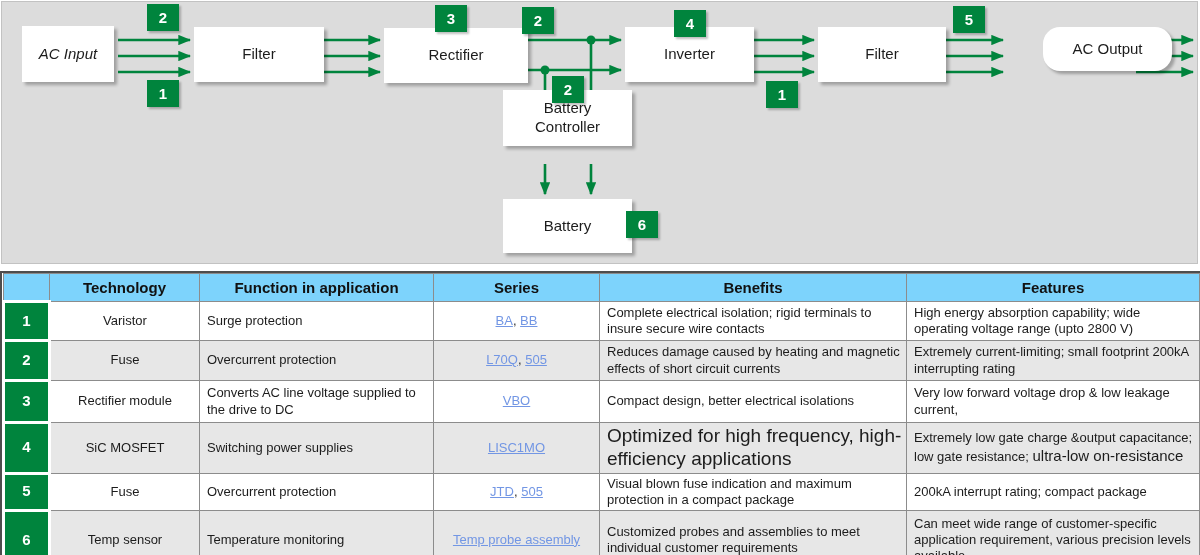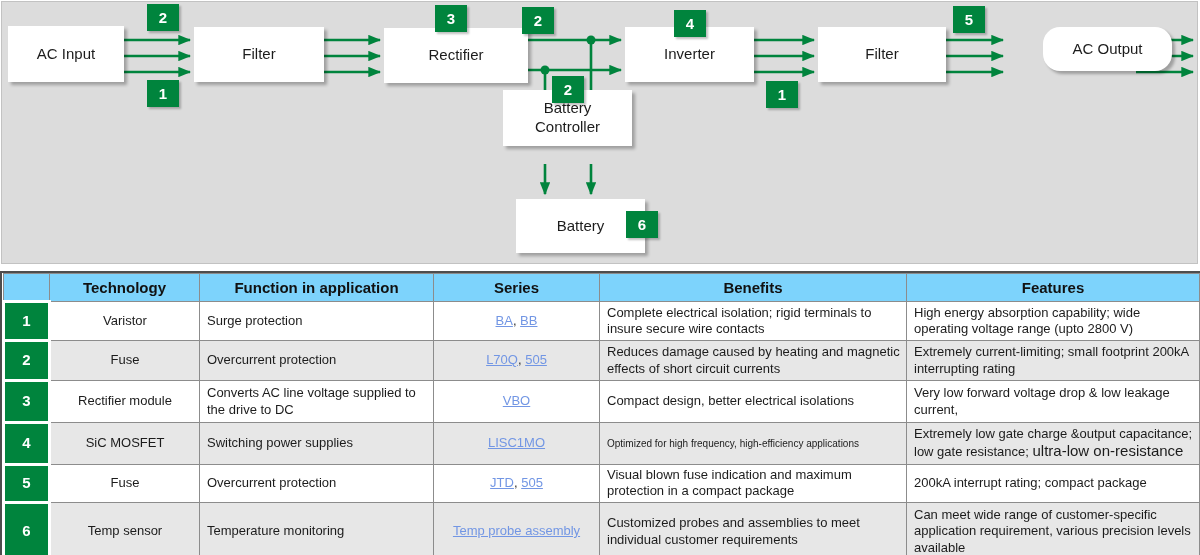--- a/index.html
+++ b/index.html
@@ -11,28 +11,28 @@
   .diagram { position:absolute; left:1px; top:1px; width:1197px; height:263px;
              background:#dcdcdc; border:1px solid #c2c2c2; }
   .diagram svg { position:absolute; left:0; top:0; }
   .block { position:absolute; background:#ffffff; display:flex; align-items:center;
            justify-content:center; text-align:center; font-size:15px; color:#1c1c1c;
            box-shadow:3px 3px 3px rgba(0,0,0,0.28); line-height:1.25; z-index:2; }
   .badge { position:absolute; width:32px; height:27px; background:#00843d; color:#ffffff;
            font-weight:bold; font-size:15px; display:flex; align-items:center;
            justify-content:center; box-shadow:2px 2px 2px rgba(0,0,0,0.25); z-index:3; }
 
-  .b-ac-input   { left:6px;   top:24px;  width:116px; height:56px; }
+  .b-ac-input   { left:20px;   top:24px;  width:92px; height:56px;font-style:italic; }
   .b-filter1    { left:192px; top:25px;  width:130px; height:55px; }
   .b-rectifier  { left:382px; top:26px;  width:144px; height:55px; }
   .b-inverter   { left:623px; top:25px;  width:129px; height:55px; }
   .b-filter2    { left:816px; top:25px;  width:128px; height:55px; }
   .b-ac-output  { left:1041px;top:25px;  width:129px; height:44px;border-radius:17px; }
   .b-batt-ctrl  { left:501px; top:88px; width:129px; height:56px; }
-  .b-battery    { left:514px; top:197px; width:129px; height:54px; }
+  .b-battery    { left:501px; top:197px; width:129px; height:54px; }
 
   .bd-2a { left:145px; top:2px; }
   .bd-1a { left:145px; top:78px; }
   .bd-3  { left:433px; top:3px; }
   .bd-2b { left:520px; top:5px; }
   .bd-2c { left:550px; top:74px; }
   .bd-4  { left:672px; top:8px; }
   .bd-1b { left:764px; top:79px; }
   .bd-5  { left:951px; top:4px; }
   .bd-6  { left:624px; top:209px; }
@@ -46,21 +46,21 @@
              text-align:center; height:28px; }
   tr.odd  td { background:#ffffff; }
   tr.even td { background:#e7e7e7; }
   td.num { background:#00843d !important; color:#ffffff; font-weight:bold; font-size:15px;
            text-align:center; border:3px solid #ffffff; }
   td { font-size:13px; color:#1c1c1c; line-height:1.25; }
   td.tech   { text-align:center; padding:2px 4px; }
   td.func   { text-align:left; padding:2px 4px 2px 7px; }
   td.series { text-align:center; padding:2px 4px; }
   td.benefits, td.features { text-align:left; padding:2px 4px 2px 7px; }
-  td.benefits.lg { font-size:10px; line-height:1.2; }
+  td.benefits.lg { font-size:19px; line-height:1.2; }
   span.lg2 { font-size:15px; }
   a.slink { color:#7296e4; text-decoration:underline; cursor:pointer; }
   span.sep { color:#333333; }
   .r1 td { height:39px; } .r2 td { height:40px; } .r3 td { height:42px; }
   .r4 td { height:42px; } .r5 td { height:30px; } .r6 td { height:59px; }
 </style>
 </head>
 <body>
 
 <div class="stage">

